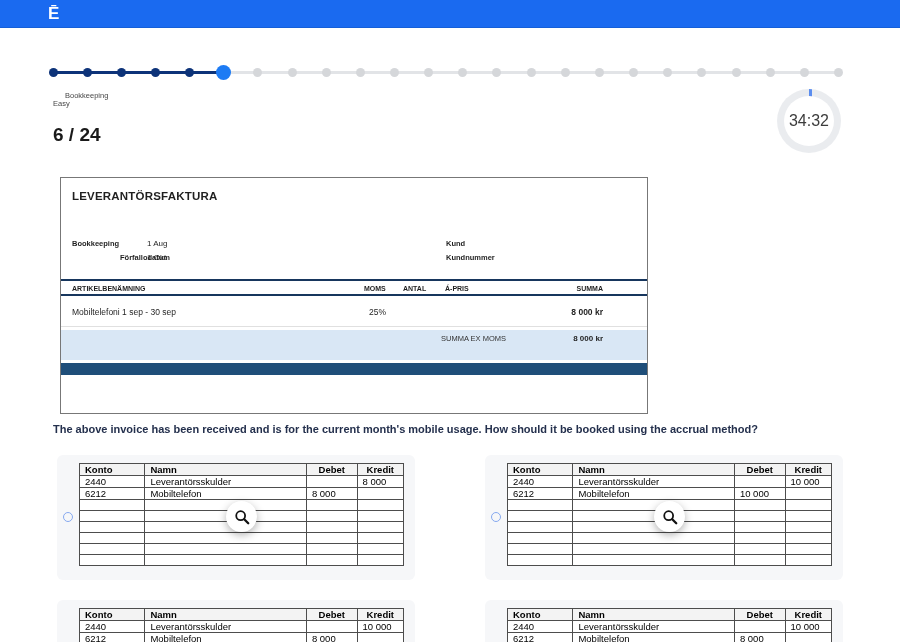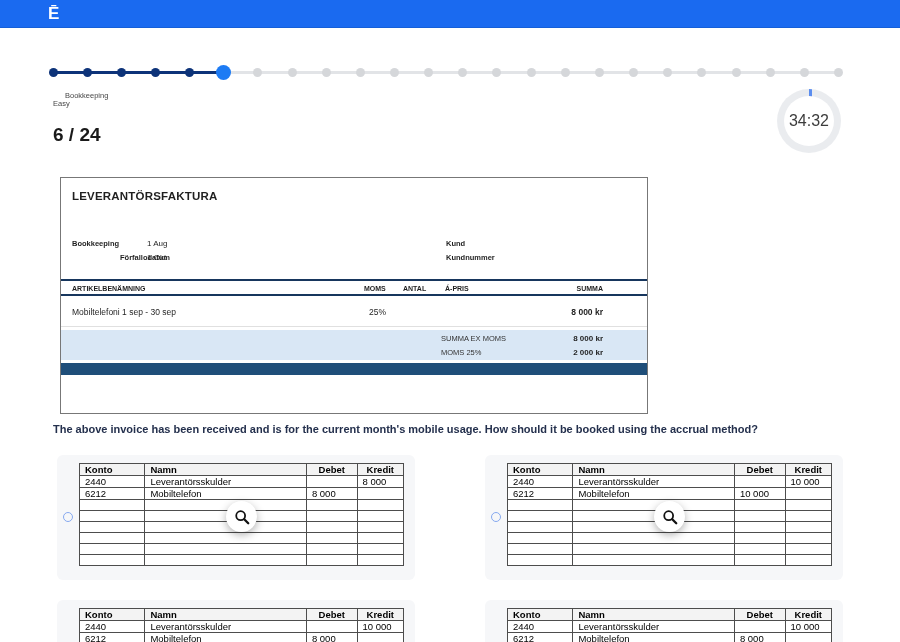--- a/index.html
+++ b/index.html
@@ -176,24 +176,20 @@
       <span class="inv-cell" style="left:11px;">Mobiltelefoni 1 sep - 30 sep</span>
       <span class="inv-cell" style="left:308px;">25%</span>
       <span class="inv-cell" style="right:44px; font-weight:bold;">8 000 kr</span>
     </div>
 
     <div class="band-blue">
       <div class="band-row" style="top:1px;">
         <span class="band-label">SUMMA EX MOMS</span>
         <span class="band-value">8 000 kr</span>
       </div>
-      <div class="band-row" style="top:15px;">
-        <span class="band-label">MOMS 25%</span>
-        <span class="band-value">2 000 kr</span>
-      </div>
     </div>
 
     <div class="band-navy"></div>
 
   </div>
 
   <div class="question">The above invoice has been received and is for the current month's mobile usage. How should it be booked using the accrual method?</div>
 
   <div id="options">
   <div class="option-card">

